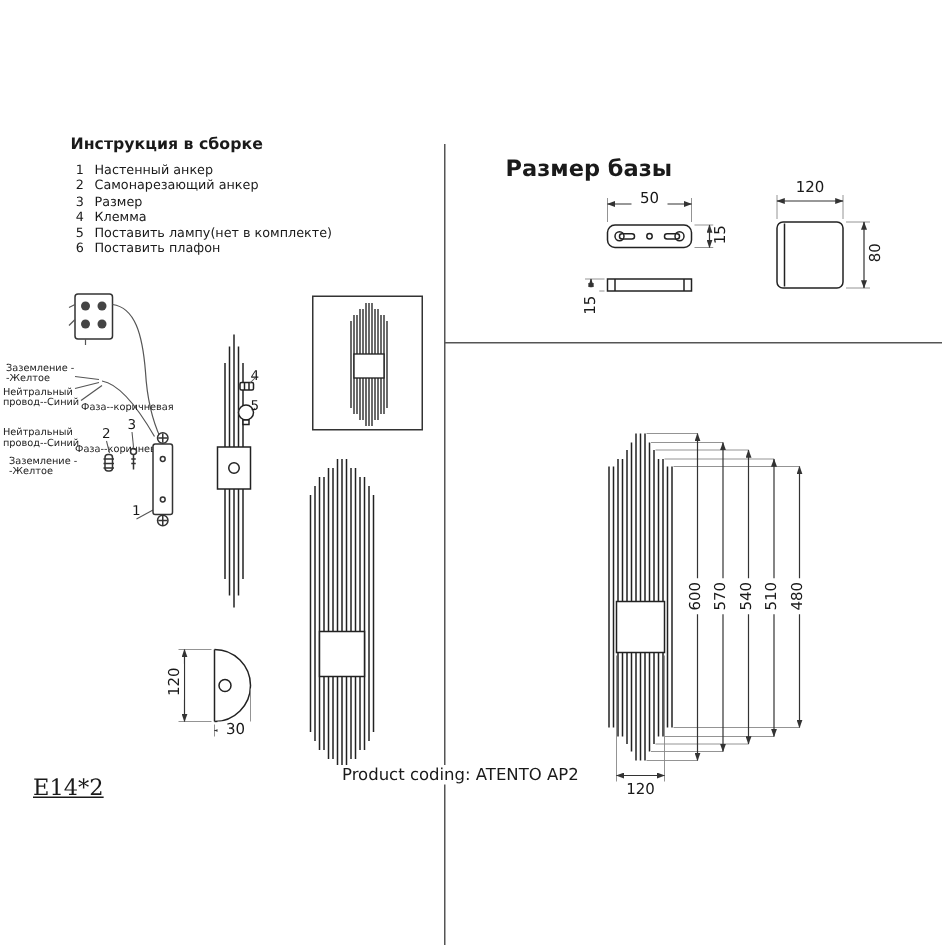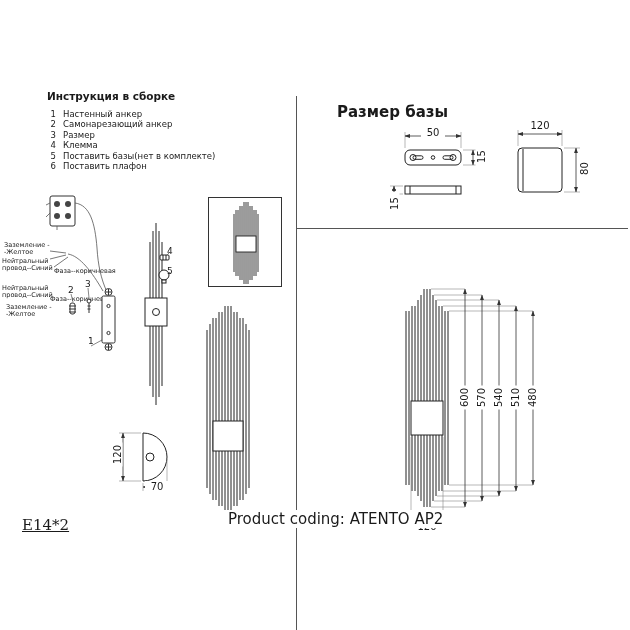--- a/index.html
+++ b/index.html
@@ -18,21 +18,21 @@
   .instr-row { display:flex; gap:7px; font-size:8.5px; line-height:10.4px; }
   .instr-num { width:9px; text-align:right; }
   .wire-label { position:absolute; font-size:6.5px; line-height:1.15;margin-top:42px; }
   .callout { position:absolute; font-size:9px; }
   .dimh { position:absolute; width:24px; text-align:center; font-size:10px;
           line-height:11px; background:#fff; }
   .dimv { position:absolute; width:24px; text-align:center; font-size:10px;
           line-height:11px; background:#fff; transform:rotate(-90deg); }
   .inset-box { position:absolute; left:208px; top:197px; width:74px; height:90px;
                border:1px solid #333; background:#fff; }
-  .product-coding { position:absolute; left:224px; top:510px; font-size:15px;
+  .product-coding { position:absolute; left:224px; top:510px; font-size:11px;
                     background:#fff; padding:0 4px; white-space:nowrap; }
   .socket { position:absolute; left:22px; top:516px; font-size:15px;
             font-family:"DejaVu Serif", serif;text-decoration:underline; }
 </style>
 </head>
 <body>
 
 <div class="abs" style="left:0;top:0;width:630px;height:630px">
 
   <div class="divider-v" style="left:296px;top:96px;height:534px"></div>
@@ -51,21 +51,21 @@
     <div class="instr-row">
       <span class="instr-num">3</span>
       <span class="instr-text">Размер</span>
     </div>
     <div class="instr-row">
       <span class="instr-num">4</span>
       <span class="instr-text">Клемма</span>
     </div>
     <div class="instr-row">
       <span class="instr-num">5</span>
-      <span class="instr-text">Поставить базы(нет в комплекте)</span>
+      <span class="instr-text">Поставить лампу(нет в комплекте)</span>
     </div>
     <div class="instr-row">
       <span class="instr-num">6</span>
       <span class="instr-text">Поставить плафон</span>
     </div>
   </div>
 
   <svg class="draw" style="left:0;top:193px" width="112" height="102" viewBox="0 0 112 102">
     <g stroke="#333" stroke-width="1" fill="none">
       <rect x="50" y="3" width="25" height="30" rx="2"></rect>
@@ -207,21 +207,21 @@
         <line x1="38" y1="58" x2="16" y2="58"></line>
       <line x1="40" y1="60" x2="40" y2="68"></line>
         <line x1="64" y1="36" x2="64" y2="68"></line>
     </g>
     <g stroke="#333" stroke-width="0.8" fill="none" marker-start="url(#ar6)" marker-end="url(#ar6)">
       <line x1="20" y1="10" x2="20" y2="58"></line>
       <line x1="40" y1="64" x2="64" y2="64"></line>
     </g>
   </svg>
   <div class="dimv" style="left:105px;top:449px">120</div>
-  <div class="dimh" style="left:145px;top:481px">70</div>
+  <div class="dimh" style="left:145px;top:481px">30</div>
 
   <div class="socket">E14*2</div>
 
   <div class="sec-title" style="left:337px;top:103px">Размер базы</div>
 
   <svg class="draw" style="left:380px;top:118px" width="235" height="108" viewBox="0 0 235 108">
     <defs>
       <marker id="ar7" markerWidth="7" markerHeight="5" refX="6.5" refY="2.5" orient="auto-start-reverse">
         <path d="M0,0 L7,2.5 L0,5 Z" fill="#333"></path>
       </marker>

